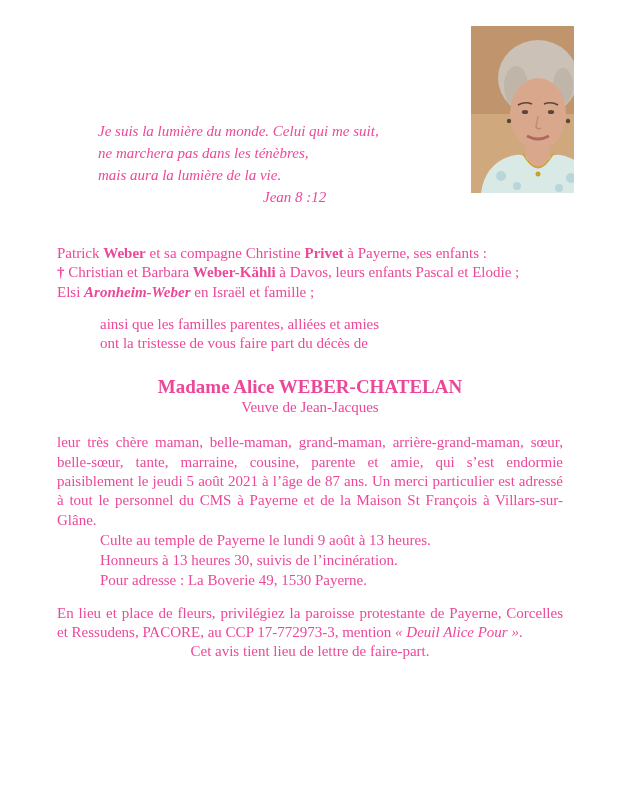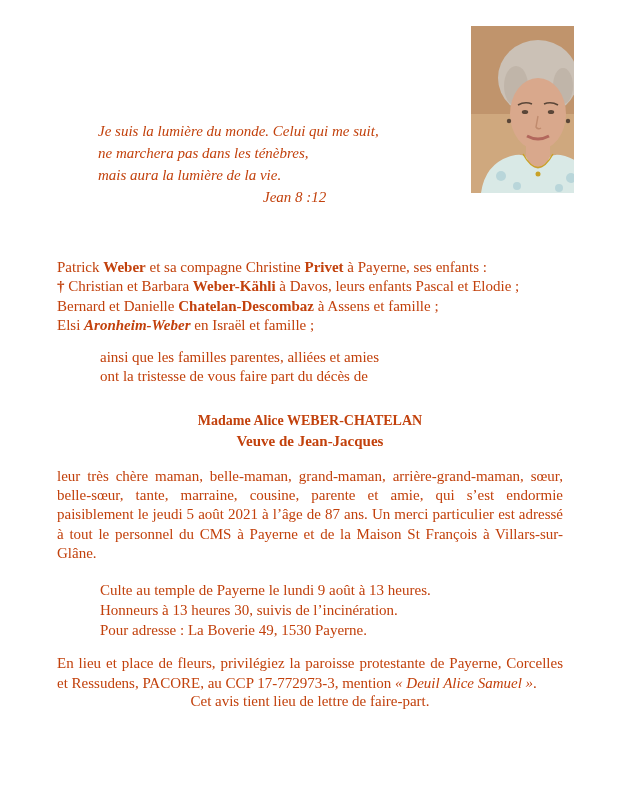--- a/index.html
+++ b/index.html
@@ -6,21 +6,21 @@
     margin: 0;
     padding: 0;
     background: #ffffff;
   }
   .page {
     position: relative;
     width: 574px;
     height: 802px;
     background: #ffffff;
     font-family: "Liberation Serif", serif;
-    color: #c2410c;
+    color: #ec4899;
     font-size: 15px;
     overflow: hidden;
   }
   .photo {
     position: absolute;
     left: 471px;
     top: 26px;
     width: 135px;
     height: 167px;
     display: block;
@@ -33,50 +33,48 @@
   }
   .quote {
     margin: 120px 0 0 41px;
     font-style: italic;
     line-height: 22px;
   }
   .quote-attr {
     margin-left: 165px;
   }
   .family {
-    margin-top: 50px;
+    margin-top: 36px;
     line-height: 19.3px;
   }
   .indent {
     padding-left: 43px;
   }
   .intro {
     margin-top: 13px;
     padding-left: 43px;
     line-height: 19.3px;
   }
   .title {
     margin-top: 22px;
     text-align: center;
-    font-size: 14px;
+    font-size: 19px;
     font-weight: bold;
     line-height: 23px;
   }
   .subtitle {
     text-align: center;
     line-height: 19px;
-    font-weight: bold;
   }
   .tribute {
     margin-top: 16px;
     text-align: justify;
     line-height: 19.3px;
   }
   .ceremony {
-    margin-top: 17px;
     padding-left: 43px;
     line-height: 20px;
   }
   .donations {
     margin-top: 14px;
     text-align: justify;
     line-height: 19.5px;
   }
   .closing {
     text-align: center;
@@ -127,38 +125,37 @@
     <div class="quote">
       <div>Je suis la lumière du monde. Celui qui me suit,</div>
       <div>ne marchera pas dans les ténèbres,</div>
       <div>mais aura la lumière de la vie.</div>
       <div class="quote-attr">Jean 8 :12</div>
     </div>
 
     <div class="family">
       <div><span>Patrick </span><span style="font-weight: bold;">Weber</span><span> et sa compagne Christine </span><span style="font-weight: bold;">Privet</span><span> à Payerne, ses enfants :</span></div>
       <div><span style="font-weight: bold;">† </span><span>Christian et Barbara </span><span style="font-weight: bold;">Weber-Kähli</span><span> à Davos, leurs enfants Pascal et Elodie ;</span></div>
-      <div><span>Bernard et Danielle </span><span style="font-weight: bold;">Chatelan-Descombaz</span><span> à Assens et famille ;</span></div>
       <div><span>Elsi </span><span style="font-weight: bold; font-style: italic;">Aronheim-Weber</span><span> en Israël et famille ;</span></div>
     </div>
 
     <div class="intro">
       <div>ainsi que les familles parentes, alliées et amies</div>
       <div>ont la tristesse de vous faire part du décès de</div>
     </div>
 
     <div class="title">Madame Alice WEBER-CHATELAN</div>
     <div class="subtitle">Veuve de Jean-Jacques</div>
 
     <p class="tribute" style="margin-bottom:0;">leur très chère maman, belle-maman, grand-maman, arrière-grand-maman, sœur, belle-sœur, tante, marraine, cousine, parente et amie, qui s’est endormie paisiblement le jeudi 5 août 2021 à l’âge de 87 ans. Un merci particulier est adressé à tout le personnel du CMS à Payerne et de la Maison St François à Villars-sur-Glâne.</p>
 
     <div class="ceremony">
       <div>Culte au temple de Payerne le lundi 9 août à 13 heures.</div>
       <div>Honneurs à 13 heures 30, suivis de l’incinération.</div>
       <div>Pour adresse : La Boverie 49, 1530 Payerne.</div>
     </div>
 
-    <p class="donations" style="margin-bottom:0;"><span>En lieu et place de fleurs, privilégiez la paroisse protestante de Payerne, Corcelles et Ressudens, PACORE, au CCP 17-772973-3, mention </span><span style="font-style: italic;">« Deuil Alice Samuel »</span><span>.</span></p>
+    <p class="donations" style="margin-bottom:0;"><span>En lieu et place de fleurs, privilégiez la paroisse protestante de Payerne, Corcelles et Ressudens, PACORE, au CCP 17-772973-3, mention </span><span style="font-style: italic;">« Deuil Alice Pour »</span><span>.</span></p>
 
     <div class="closing">Cet avis tient lieu de lettre de faire-part.</div>
 
   </div>
 </div>
 
 </body></html>

